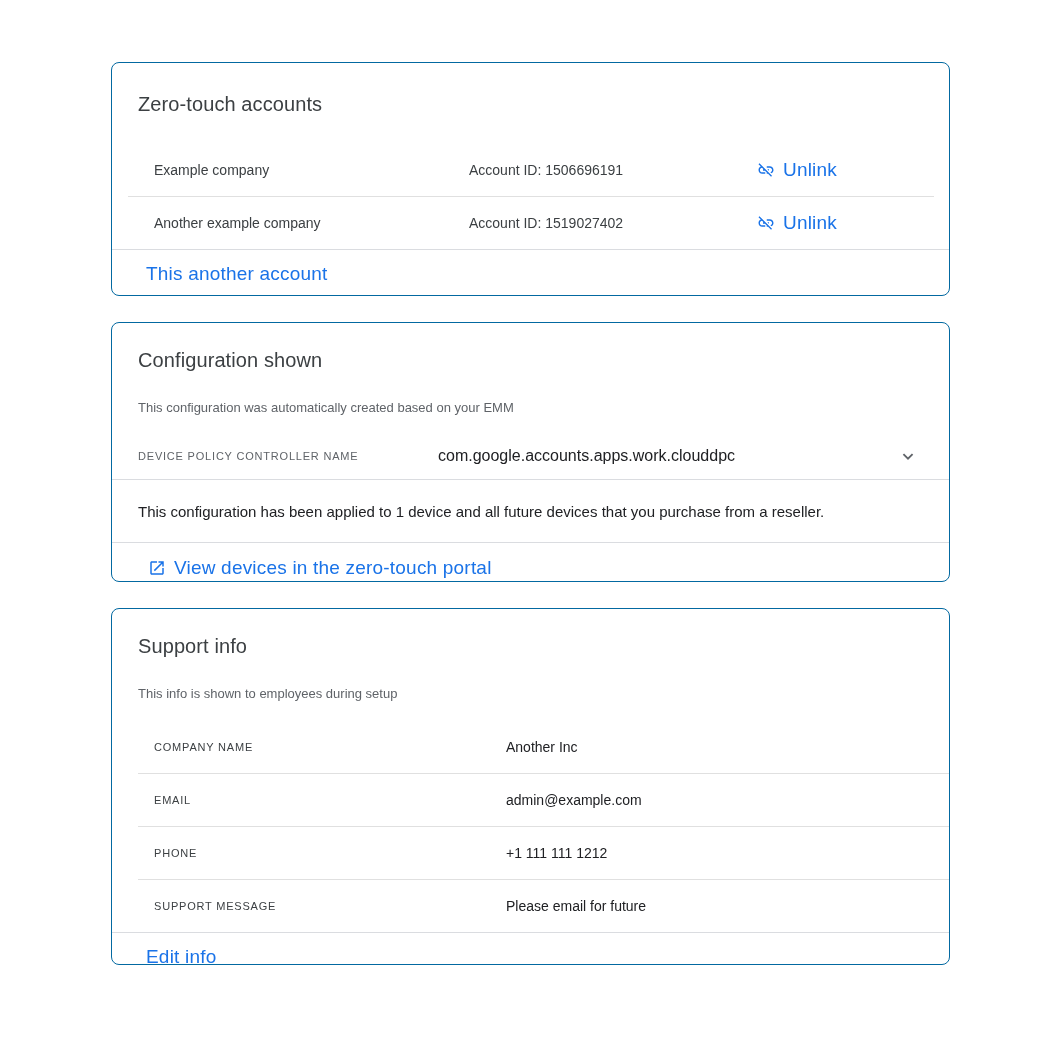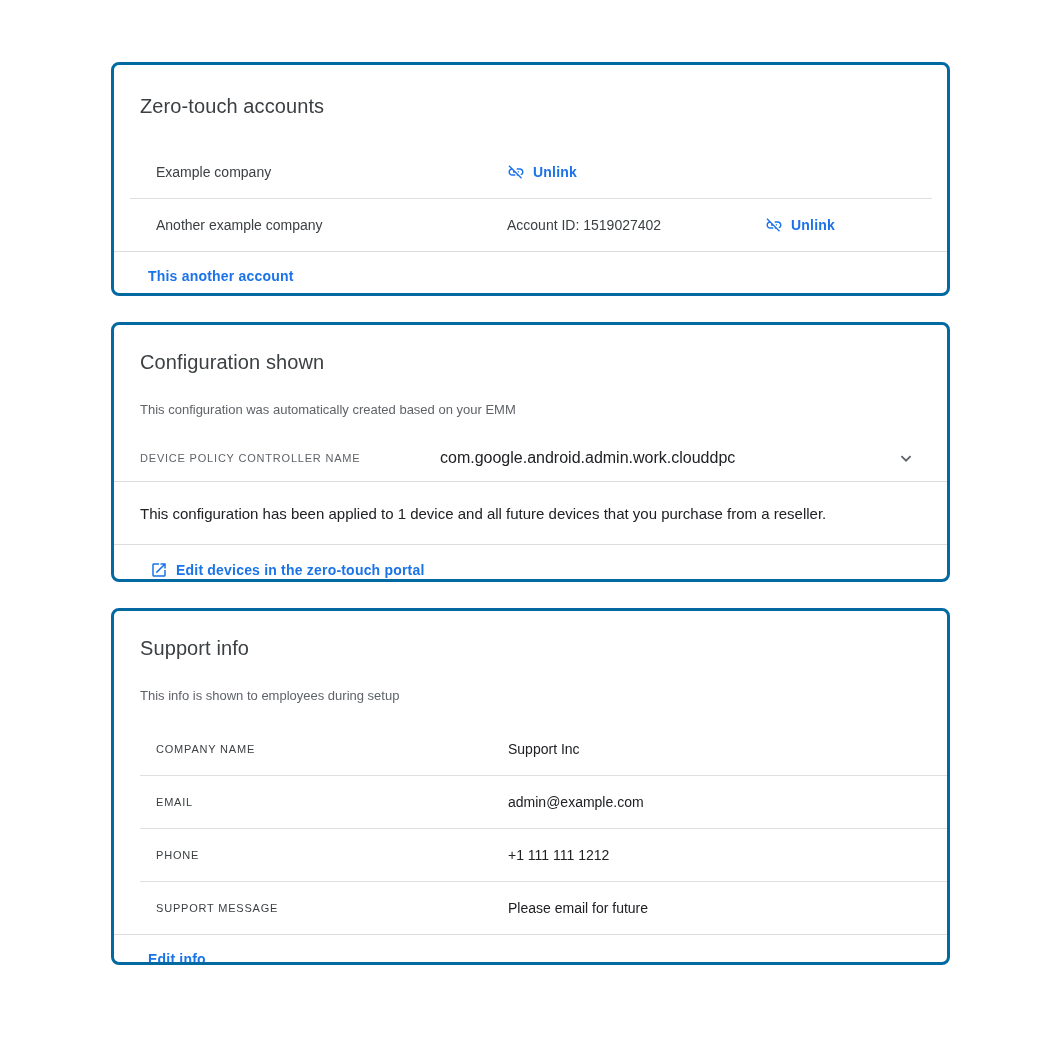--- a/index.html
+++ b/index.html
@@ -8,21 +8,21 @@
     width: 1062px; height: 1053px;
     font-family: "Liberation Sans", sans-serif;
     color: #3c4043;
     position: relative;
   }
   .card {
     position: absolute;
     left: 111px;
     width: 839px;
     background: #fff;
-    border: 3px solid #0369a1;
+    border: 1px solid #0369a1;
     border-radius: 8px;
     overflow: hidden;
   }
   #card-accounts { top: 62px; height: 234px; }
   #card-configuration { top: 322px; height: 260px; }
   #card-support { top: 608px; height: 357px; }
 
   .card-title {
     font-size: 20px;
     font-weight: 400;
@@ -36,29 +36,28 @@
   }
 
   
   #card-accounts .hdr { padding: 30px 26px 28px; }
   .acct-row {
     height: 52px;
     display: grid;
     grid-template-columns: 315px 1fr auto;
     align-items: center;
     padding: 0 112px 0 42px;
-    gap: 36px;
   }
   .acct-name { font-size: 14px; color: #3c4043; }
   .acct-id { font-size: 14px; color: #3c4043; }
   .row-divider { border-top: 1px solid #e0e0e0; margin: 0 15px 0 16px; }
   .link {
     color: #1a73e8;
-    font-size: 14px;
-    font-weight: 700;
+    font-size: 19px;
+    font-weight: 400;
     letter-spacing: 0.2px;
     display: inline-flex;
     align-items: center;
     gap: 8px;
     cursor: pointer;
     text-decoration: none;
   }
   .link svg { flex: 0 0 auto; }
   .card-footer {
     border-top: 1px solid #dadce0;
@@ -125,20 +124,21 @@
 </head>
 <body>
 
 <section class="card" id="card-accounts">
   <div class="hdr">
     <h2 class="card-title">Zero-touch accounts</h2>
   </div>
 
   <div class="acct-row">
     <span class="acct-name">Example company</span>
+    <span class="acct-id">Account ID: 1506696191</span>
     <a class="link">
       <span class="chevron" style="color:#1a73e8">
         <svg width="18" height="18" viewBox="0 0 24 24" fill="currentColor">
             <path d="M17 7h-4v1.9h4c1.71 0 3.1 1.39 3.1 3.1 0 1.43-.98 2.63-2.31 2.98l1.46 1.46C20.88 15.61 22 13.95 22 12c0-2.76-2.24-5-5-5zm-1 4h-2.19l2 2H16v-2zM2 4.27l3.11 3.11C3.29 8.12 2 9.91 2 12c0 2.76 2.24 5 5 5h4v-1.9H7c-1.71 0-3.1-1.39-3.1-3.1 0-1.59 1.21-2.9 2.76-3.08L8.73 11H8v2h2.73L13 15.27V17h1.73l4.01 4L20 19.74 3.27 3 2 4.27z"></path>
           </svg>
       </span>
       <span>Unlink</span>
     </a>
   </div>
 
@@ -163,56 +163,56 @@
 </section>
 
 <section class="card" id="card-configuration">
   <div class="hdr">
     <h2 class="card-title">Configuration shown</h2>
     <div class="card-subtitle">This configuration was automatically created based on your EMM</div>
   </div>
 
   <div class="dpc-row">
     <span class="field-label">DEVICE POLICY CONTROLLER NAME</span>
-    <span class="dpc-value">com.google.android.admin.work.clouddpc</span>
+    <span class="dpc-value">com.google.accounts.apps.work.clouddpc</span>
     <span class="chevron">
       <svg width="22" height="22" viewBox="0 0 24 24">
           <path d="M7 10l5 5 5-5" fill="none" stroke="currentColor" stroke-width="2"></path>
         </svg>
     </span>
   </div>
 
   <div class="full-divider"></div>
 
   <div class="applied-row">This configuration has been applied to 1 device and all future devices that you purchase from a reseller.</div>
 
   <div class="full-divider"></div>
 
   <div class="portal-row">
     <a class="link">
       <span class="chevron" style="color:#1a73e8">
         <svg width="18" height="18" viewBox="0 0 24 24" fill="currentColor">
             <path d="M19 19H5V5h7V3H5c-1.11 0-2 .9-2 2v14c0 1.1.89 2 2 2h14c1.1 0 2-.9 2-2v-7h-2v7zM14 3v2h3.59l-9.83 9.83 1.41 1.41L19 6.41V10h2V3h-7z"></path>
           </svg>
       </span>
-      <span>Edit devices in the zero-touch portal</span>
+      <span>View devices in the zero-touch portal</span>
     </a>
   </div>
 </section>
 
 <section class="card" id="card-support">
   <div class="hdr">
     <h2 class="card-title">Support info</h2>
     <div class="card-subtitle">This info is shown to employees during setup</div>
   </div>
 
   <div class="support-table">
     <div class="support-row">
       <span class="support-label">COMPANY NAME</span>
-      <span class="support-value">Support Inc</span>
+      <span class="support-value">Another Inc</span>
     </div>
     <div class="support-divider"></div>
     <div class="support-row">
       <span class="support-label">EMAIL</span>
       <span class="support-value">admin@example.com</span>
     </div>
     <div class="support-divider"></div>
     <div class="support-row">
       <span class="support-label">PHONE</span>
       <span class="support-value">+1 111 111 1212</span>

